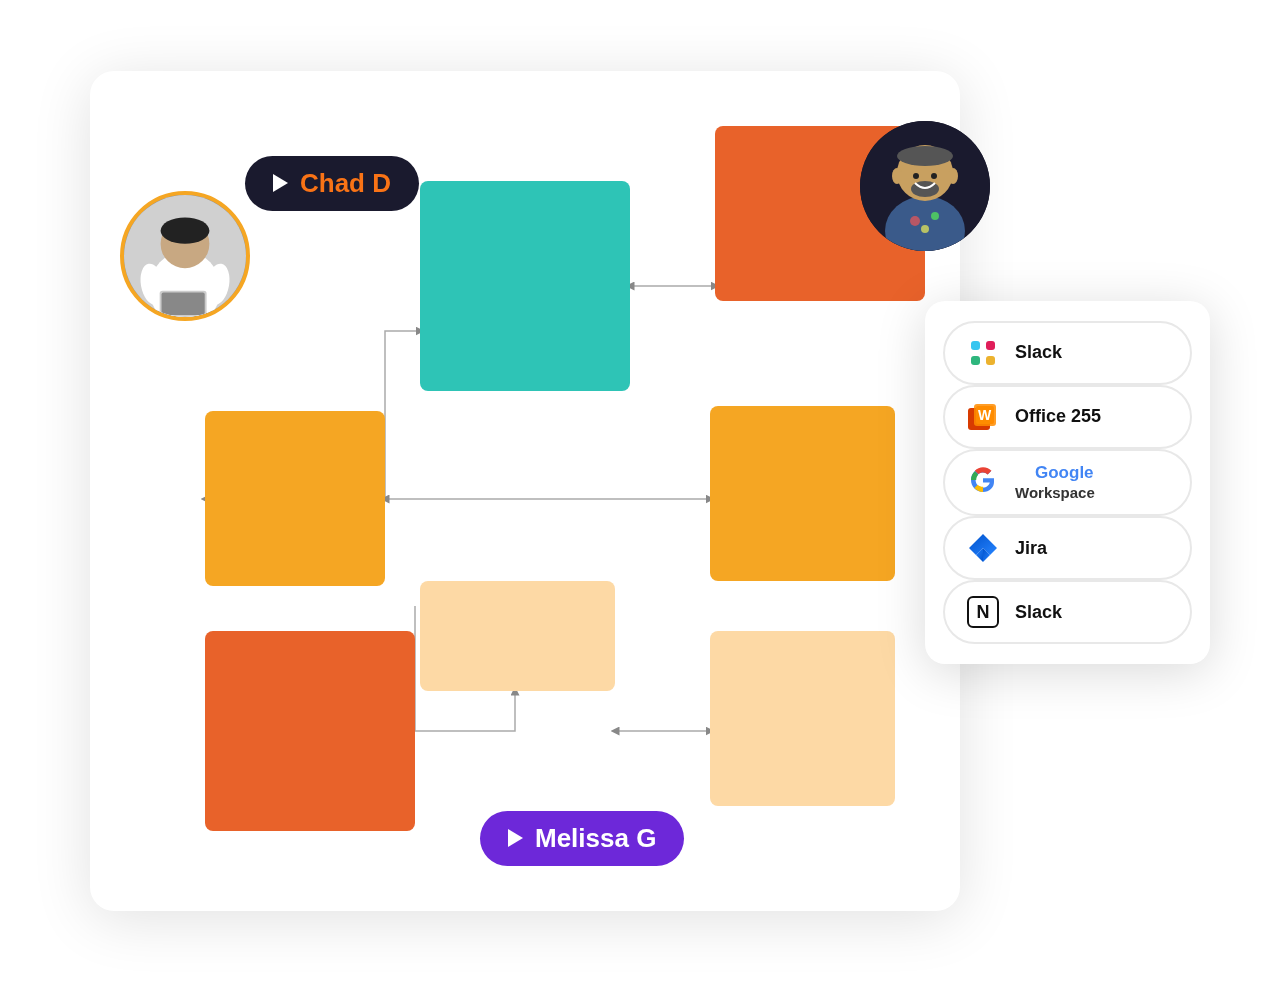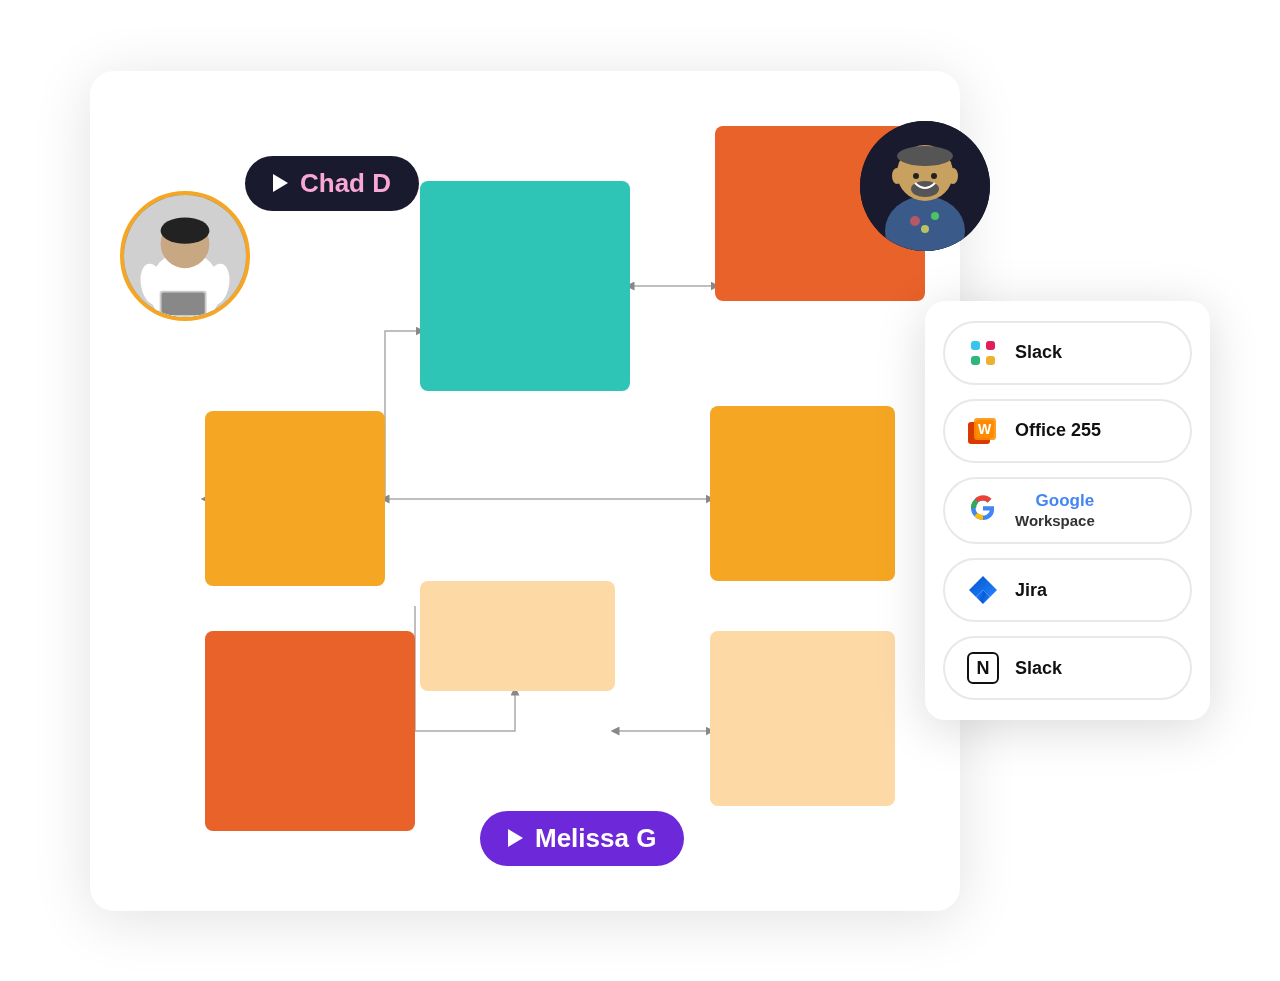--- a/index.html
+++ b/index.html
@@ -121,21 +121,21 @@
       padding: 12px 28px;
       font-size: 26px;
       font-weight: 700;
       display: flex;
       align-items: center;
       gap: 10px;
     }
 
     .nametag-chad {
       background: #1a1a2e;
-      color: #f9a8d4;
+      color: #f97316;
       left: 155px;
       top: 85px;
     }
 
     .nametag-melissa {
       background: #6d28d9;
       color: #fff;
       left: 390px;
       top: 740px;
     }
@@ -161,23 +161,21 @@
       position: absolute;
       right: -20px;
       top: 260px;
       width: 285px;
       background: #fff;
       border-radius: 20px;
       box-shadow: 0 8px 50px rgba(0,0,0,0.15);
       padding: 20px 18px;
       display: flex;
       flex-direction: column;
-      gap: 14px;
       z-index: 10;
-      text-align: center;
     }
 
     .integration-item {
       display: flex;
       align-items: center;
       gap: 14px;
       border: 2px solid #e8e8e8;
       border-radius: 40px;
       padding: 12px 20px;
       cursor: pointer;

